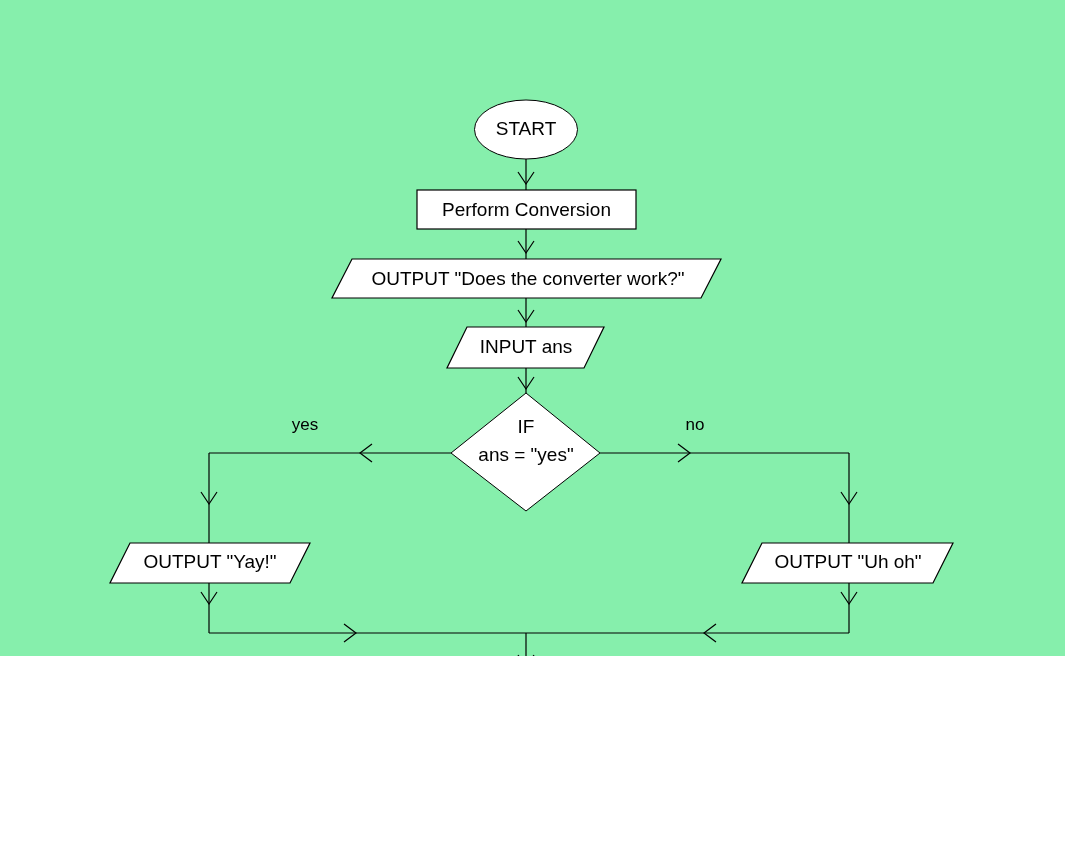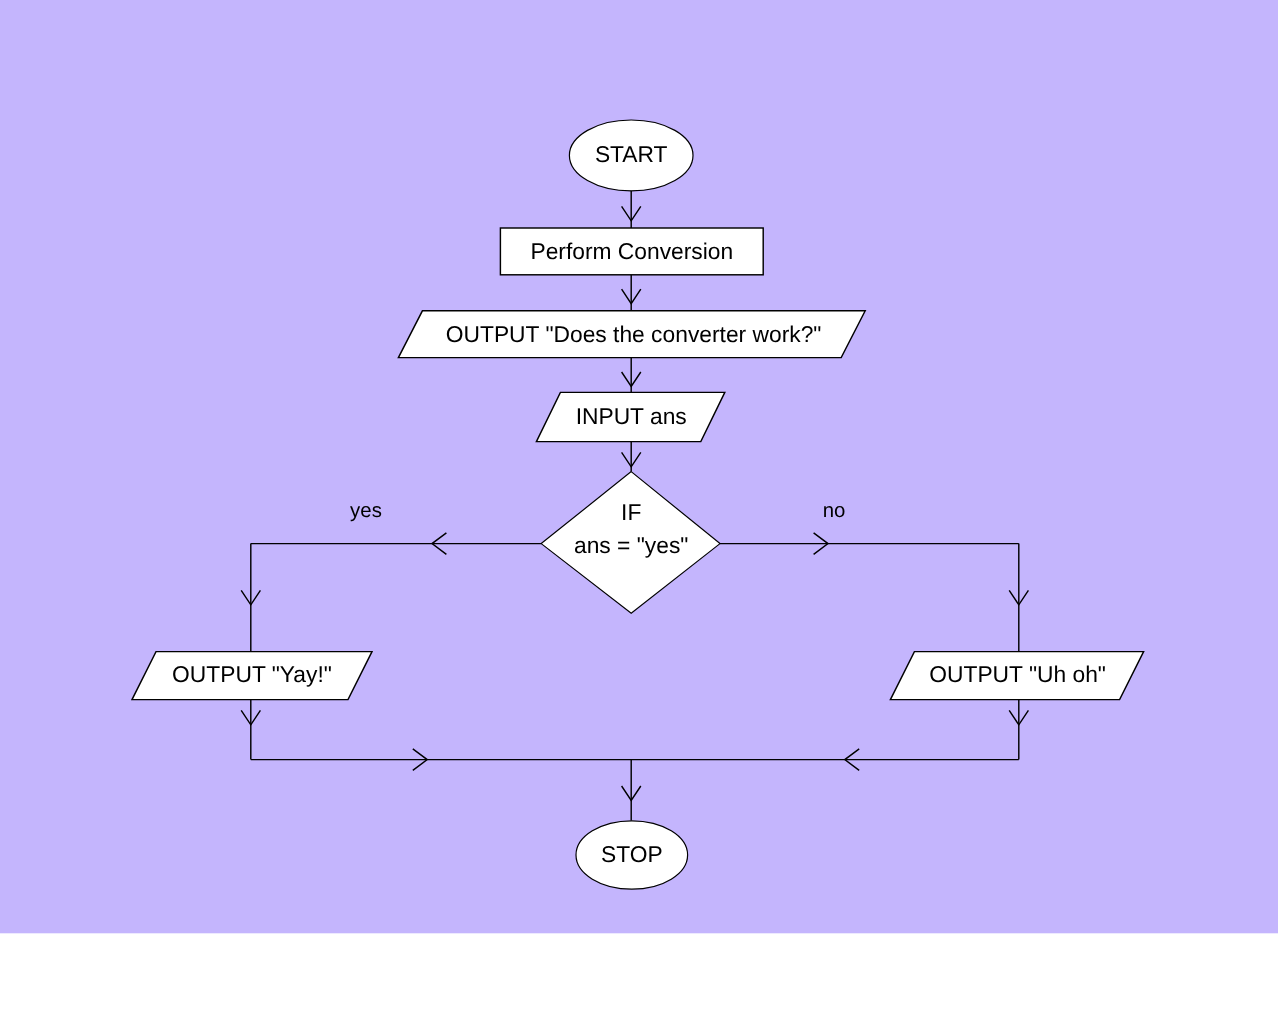--- a/index.html
+++ b/index.html
@@ -6,22 +6,22 @@
     margin: 0;
     padding: 0;
     background: #ffffff;
   }
   body {
     font-family: "Liberation Sans", sans-serif;
   }
   #flowchart-canvas {
     position: relative;
     width: 1065px;
-    height: 778px;
-    background: #c4b5fd;
+    height: 656px;
+    background: #86efac;
     overflow: hidden;
   }
   #flowchart-svg {
     display: block;
     width: 1065px;
     height: 842px;
   }
   .shape-outline {
     fill: #ffffff;
     stroke: #000000;

